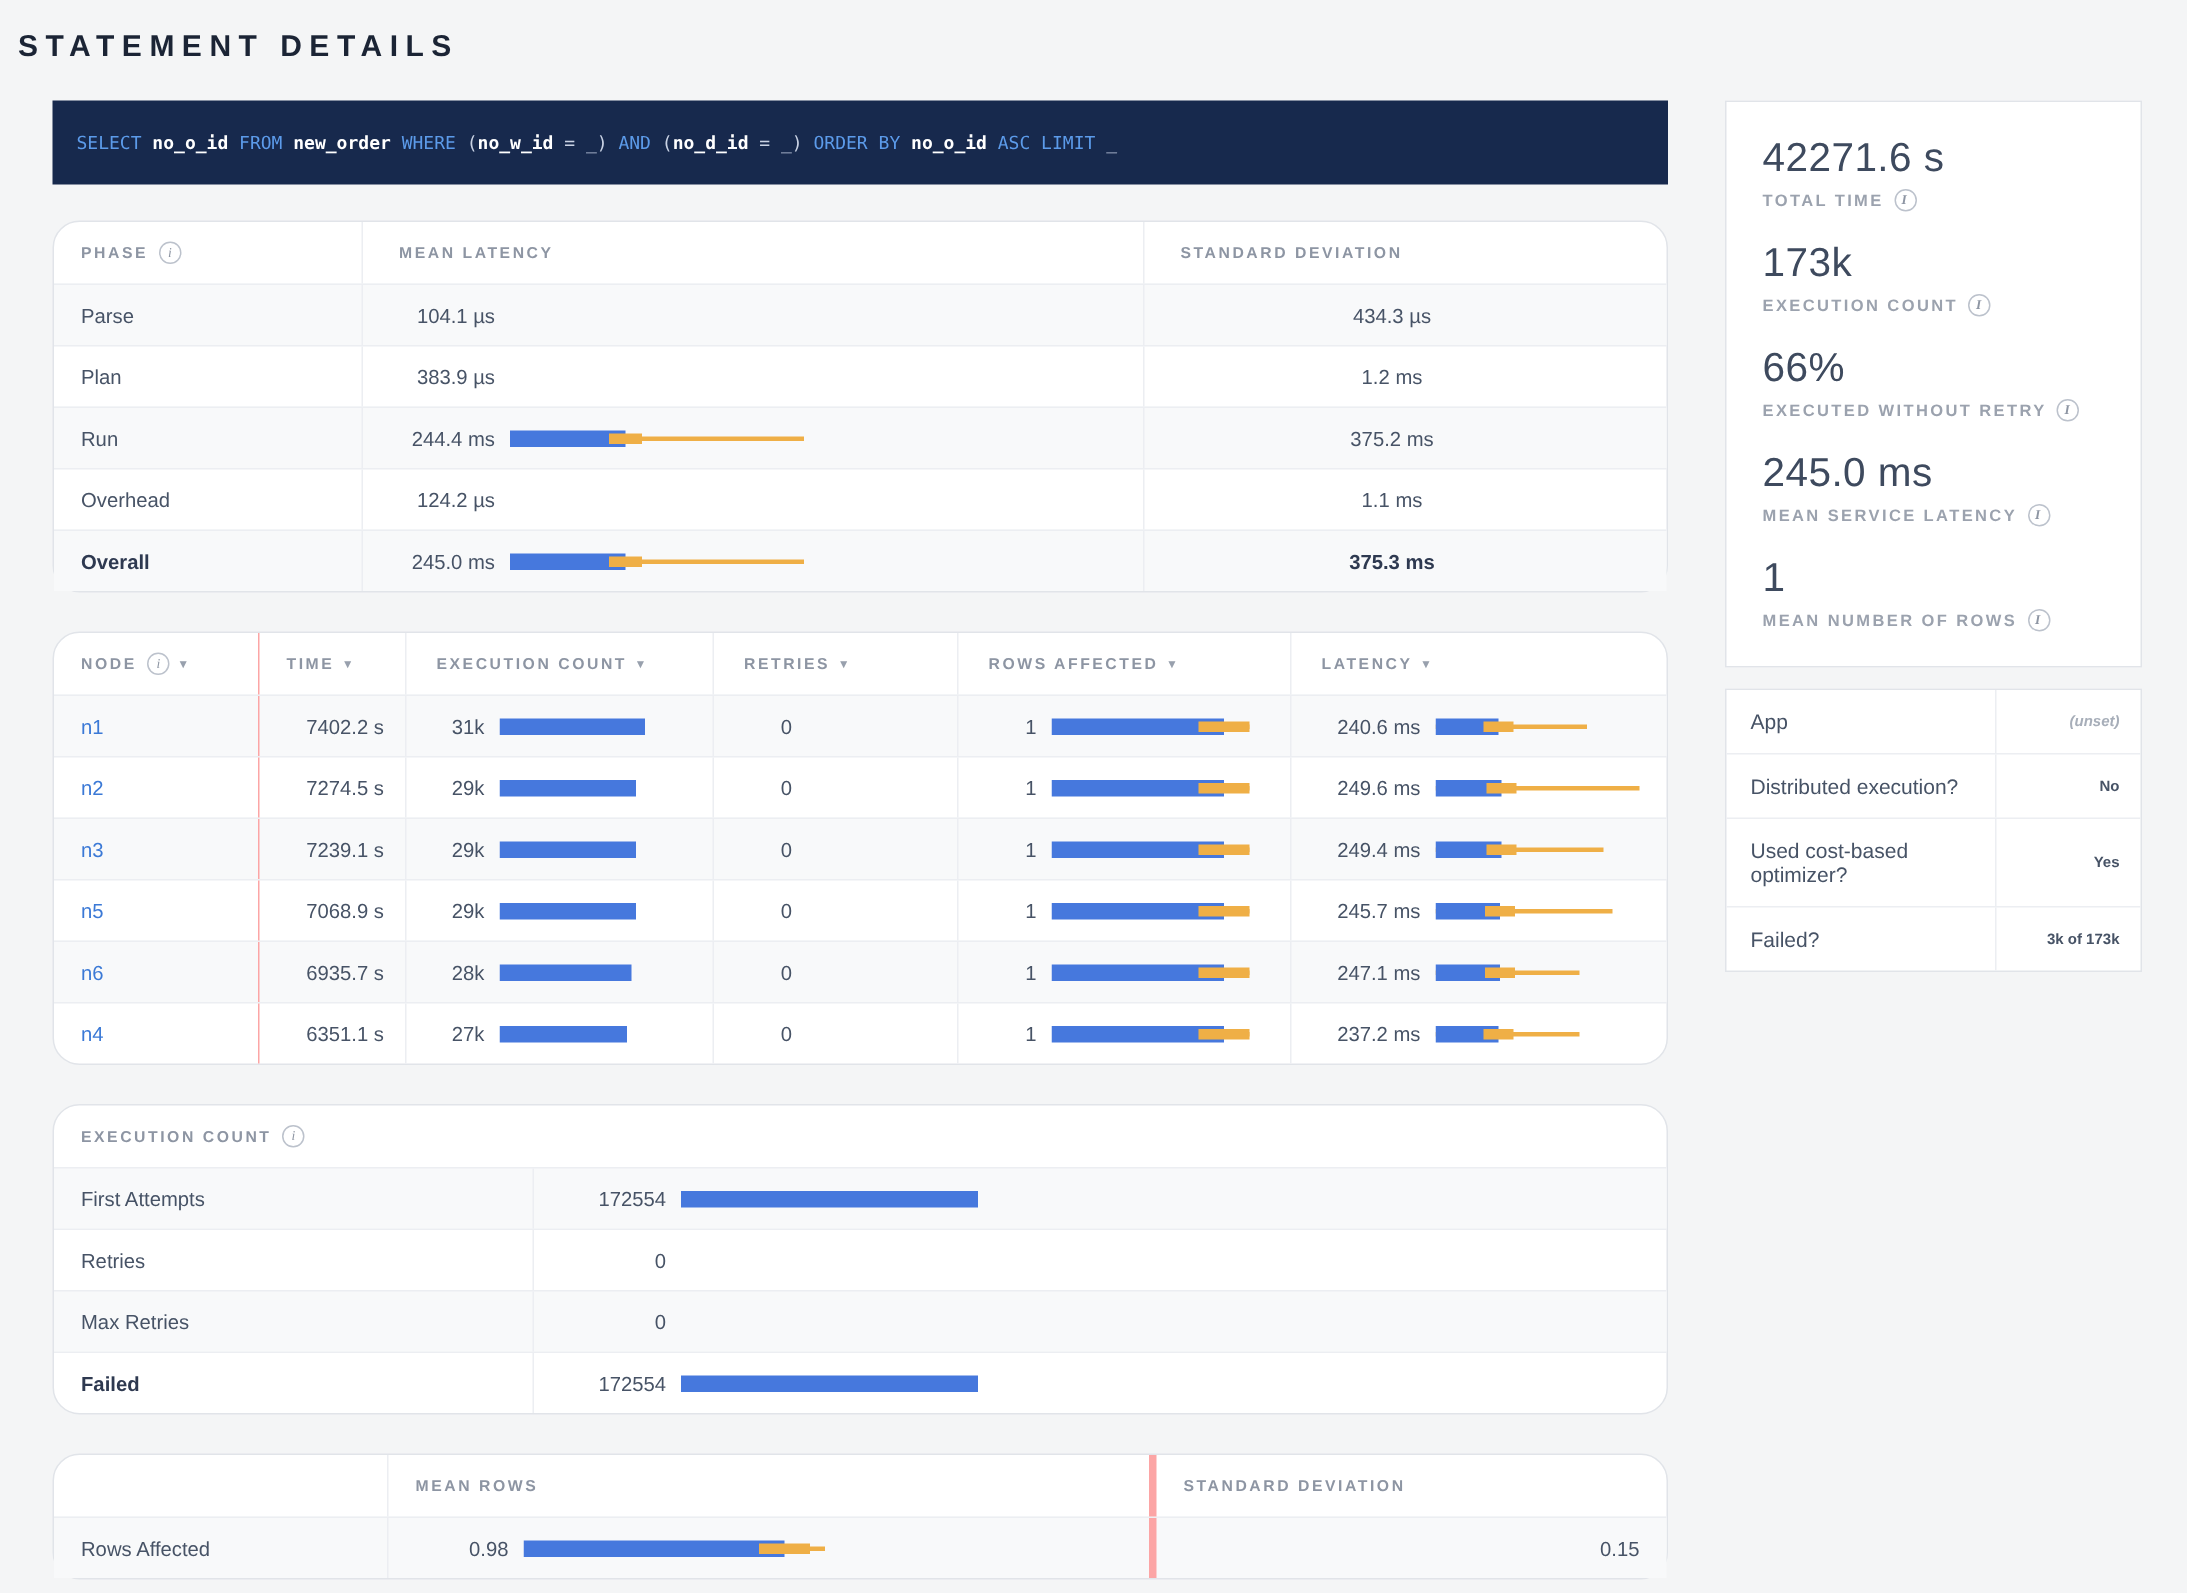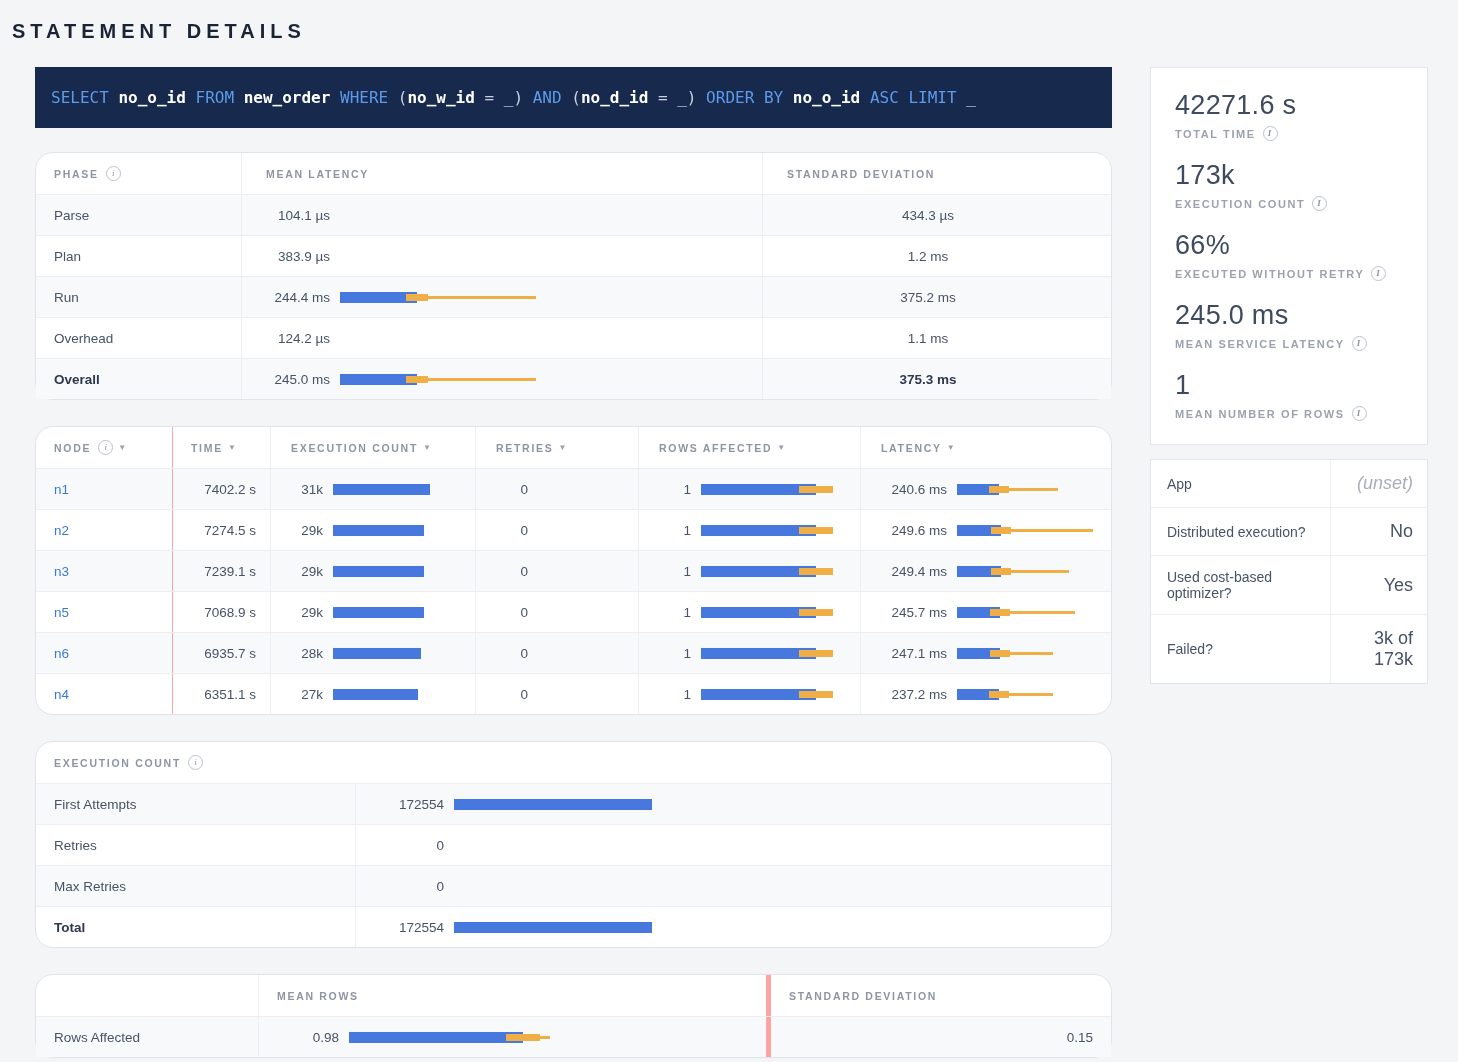--- a/index.html
+++ b/index.html
@@ -5,21 +5,21 @@
   html,body{margin:0;padding:0;background:#f4f5f6;font-family:"Liberation Sans",sans-serif;color:#475366;}
   .page{width:1458px;min-height:1062px;box-sizing:border-box;padding:8px 0 30px 10px;}
   .page-title{font-size:20px;font-weight:bold;letter-spacing:5px;color:#1b2435;margin:12px 0 24px 2px;}
   .layout{display:flex;align-items:flex-start;padding-left:25px;}
   .main{width:1077px;flex:none;}
   .side{width:278px;flex:none;margin-left:38px;}
   .card{background:#fff;border:1px solid #e1e4e9;box-sizing:border-box;}
   .tbl{margin-bottom:26px;border-radius:18px;}
 
   
-  .sql-box{background:var(--sql-bg,#17294d);border:none;padding:21px 16px;font-family:"DejaVu Sans Mono",monospace;font-size:16px;margin-bottom:24px;white-space:nowrap;overflow:hidden;}
+  .sql-box{background:var(--sql-bg,#17294d);border:none;padding:21px 16px;font-family:"DejaVu Sans Mono",monospace;font-size:12px;margin-bottom:24px;white-space:nowrap;overflow:hidden;}
   .tok-kw{color:#5c9bea;}
   .tok-id{color:#ffffff;font-weight:bold;}
   .tok-op{color:#c9d2e4;}
 
   
   .thead{display:flex;height:41px;align-items:stretch;}
   .trow{display:flex;min-height:40px;border-top:1px solid #eceef2;}
   .tbody .trow:nth-child(odd){background:#f8f9fa;}
   .cell{display:flex;align-items:center;box-sizing:border-box;font-size:13.5px;color:#475366;}
   .th{font-size:10.5px;font-weight:bold;letter-spacing:1.7px;color:#8d95a3;text-transform:uppercase;white-space:nowrap;}
@@ -63,21 +63,21 @@
 
   
   .sum-card{padding:22px 24px 4px;}
   .stat{margin-bottom:19px;}
   .stat-v{font-size:27px;color:#3e4a5e;letter-spacing:0.3px;}
   .stat-l{display:flex;align-items:center;font-size:11px;font-weight:bold;letter-spacing:1.6px;color:#9ba2ae;margin-top:5px;text-transform:uppercase;}
   .props-card{margin-top:14px;}
   .prop-row{display:flex;border-top:1px solid #eceef2;}
   .prop-row:first-child{border-top:none;}
   .prop-label{flex:1;padding:13px 16px;font-size:14px;display:flex;align-items:center;}
-  .prop-val{width:97px;border-left:1px solid #eceef2;padding:13px 14px;text-align:right;font-size:18px;box-sizing:border-box;display:flex;align-items:center;justify-content:flex-end;flex-wrap:wrap;}
+  .prop-val{width:97px;border-left:1px solid #eceef2;padding:13px 14px;text-align:right;font-size:10px;box-sizing:border-box;display:flex;align-items:center;justify-content:flex-end;flex-wrap:wrap;font-weight:bold;}
   .unset{font-style:italic;color:#a7aeb9;}
 
   .info{display:inline-flex;align-items:center;justify-content:center;width:13px;height:13px;border:1px solid #bcc2cc;border-radius:50%;font-size:9px;line-height:1;color:#8d95a3;margin-left:7px;flex:none;font-family:"Liberation Serif",serif;font-style:italic;cursor:default;}
   .arw{font-size:8px;color:#98a0ad;margin-left:5px;flex:none;}
 </style>
 </head>
 <body>
 
 <div class="page">
   <div class="page-title">STATEMENT DETAILS</div>
@@ -431,21 +431,21 @@
               <div class="cell c-elabel">
                 <span>Max Retries</span>
               </div>
               <div class="cell c-eval">
                 <span class="v v88">0</span>
                 <div class="bw"></div>
               </div>
             </div>
             <div class="trow">
               <div class="cell c-elabel">
-                <span class="bold">Total</span>
+                <span class="bold">Failed</span>
               </div>
               <div class="cell c-eval">
                 <span class="v v88">172554</span>
                 <div class="bw">
                   <div class="bar" style="width: 198px;"></div>
                 </div>
               </div>
             </div>
           </div>
       </div>

